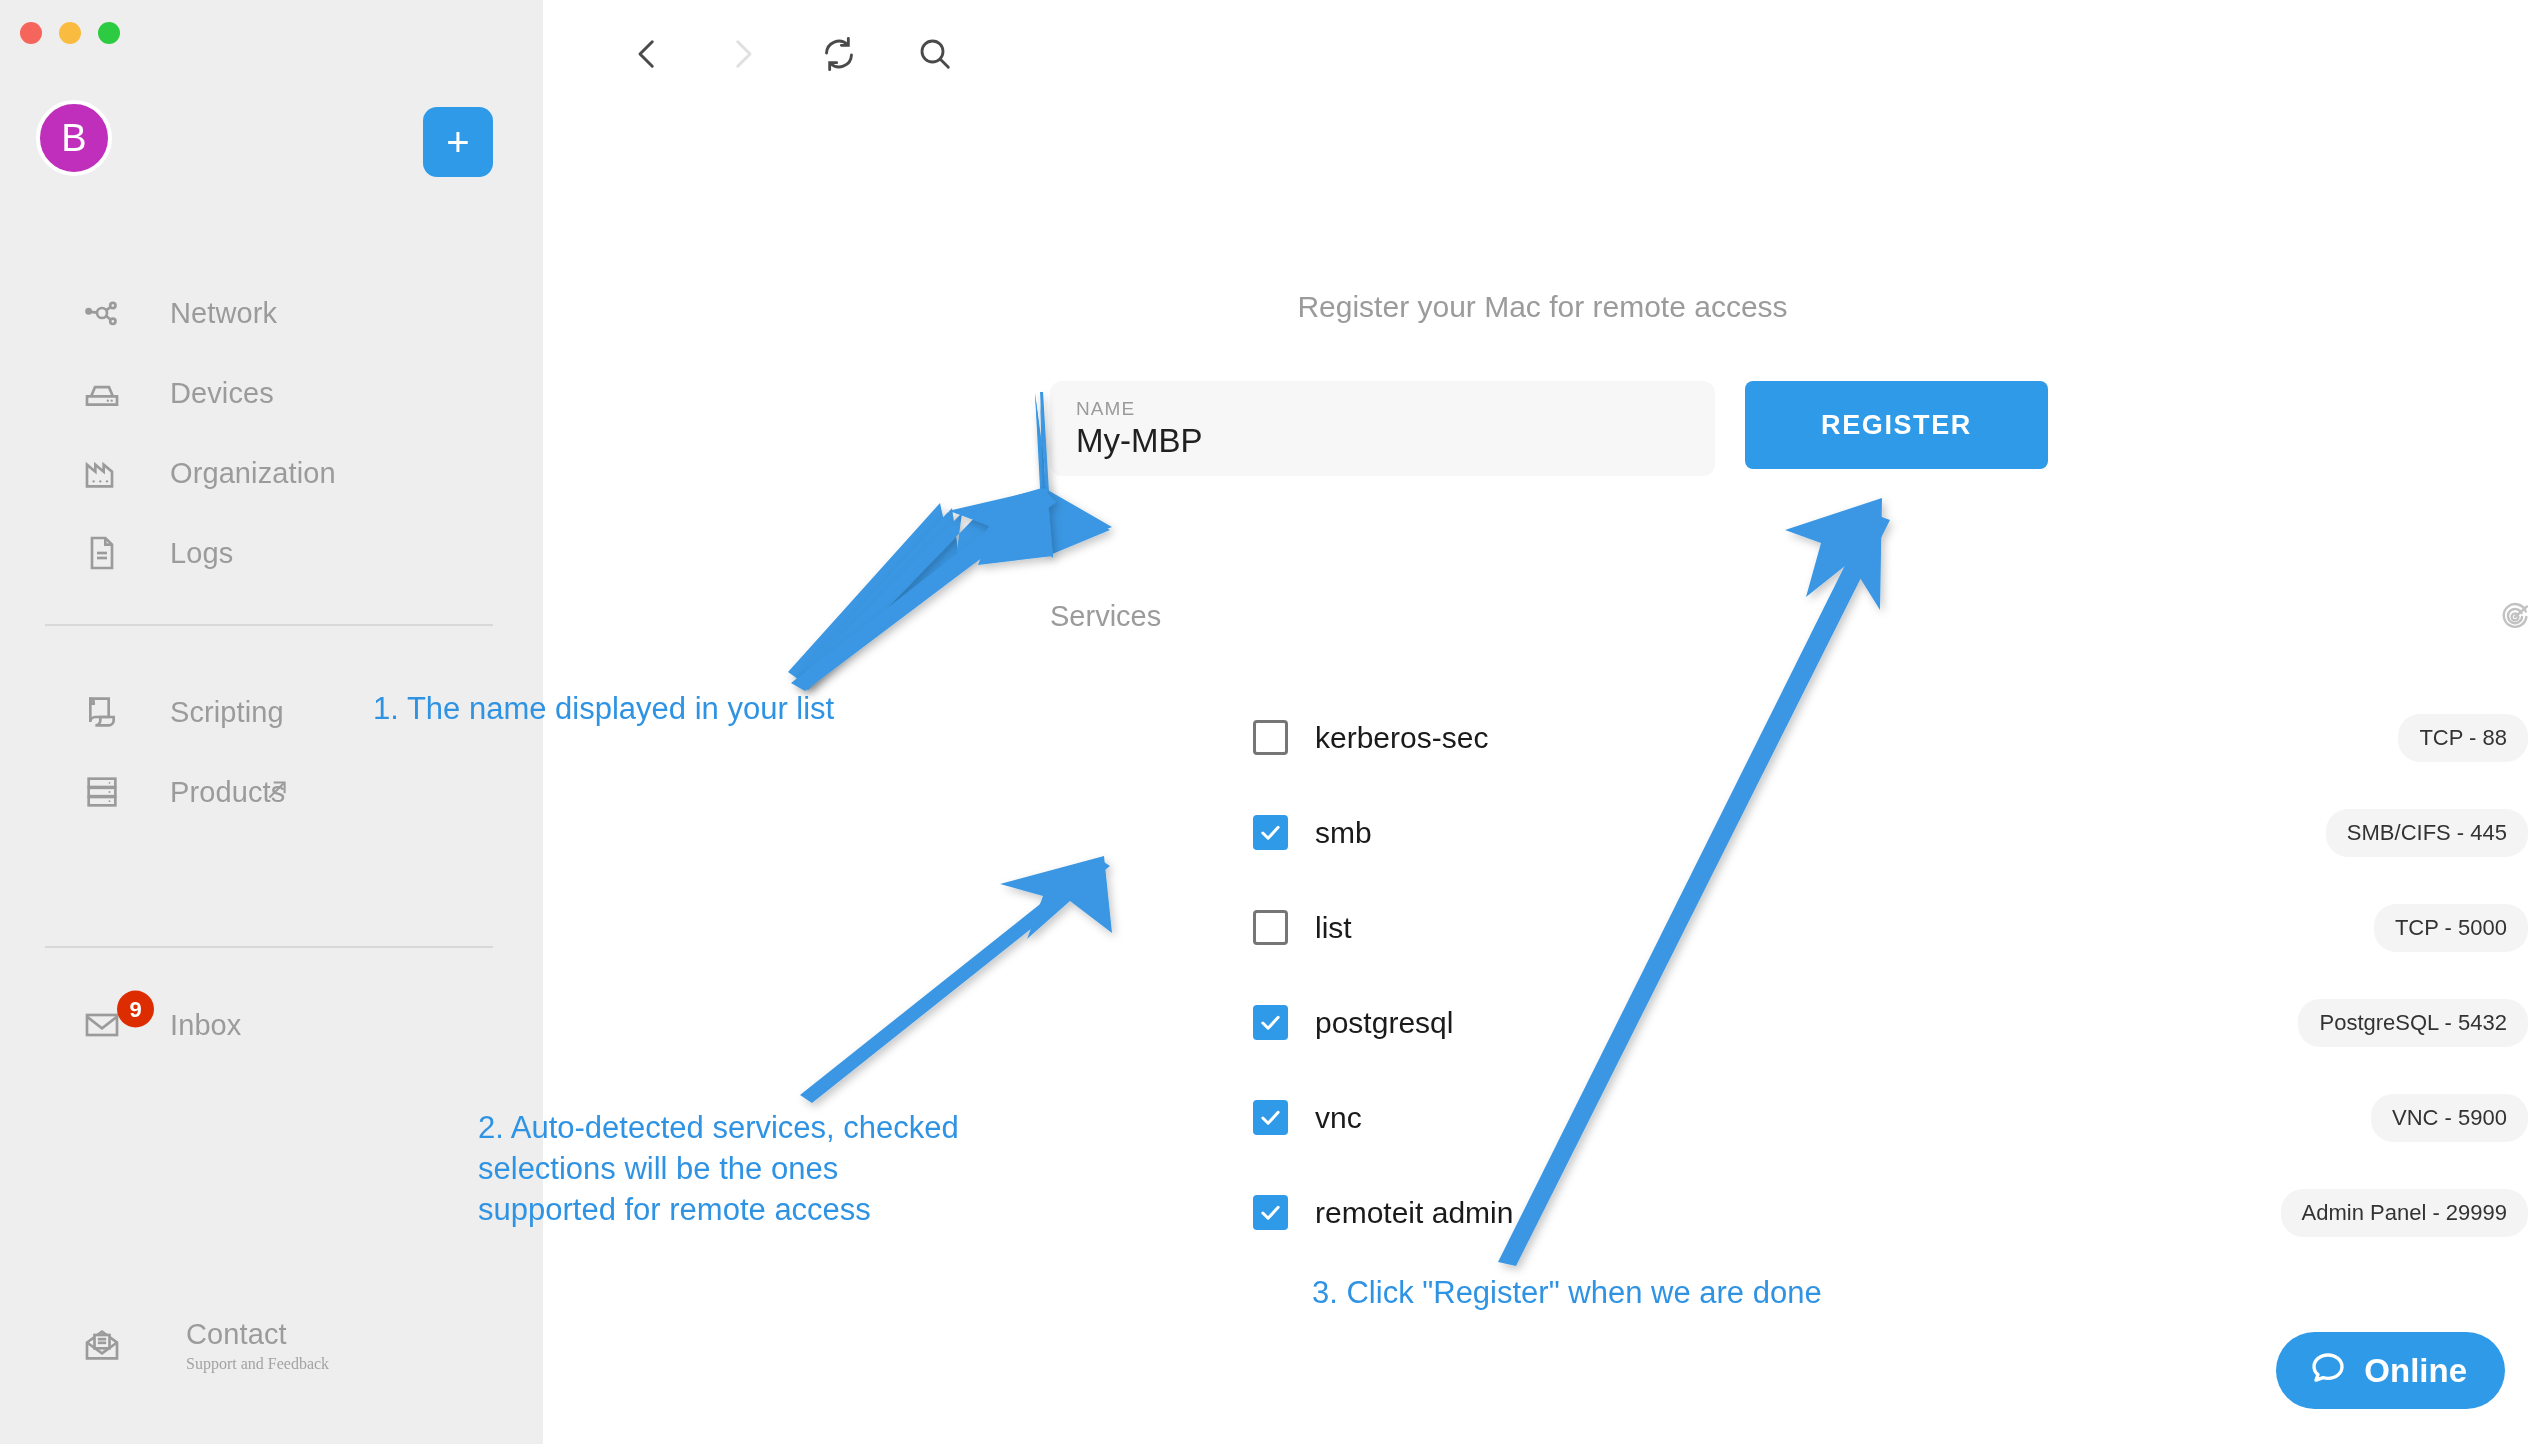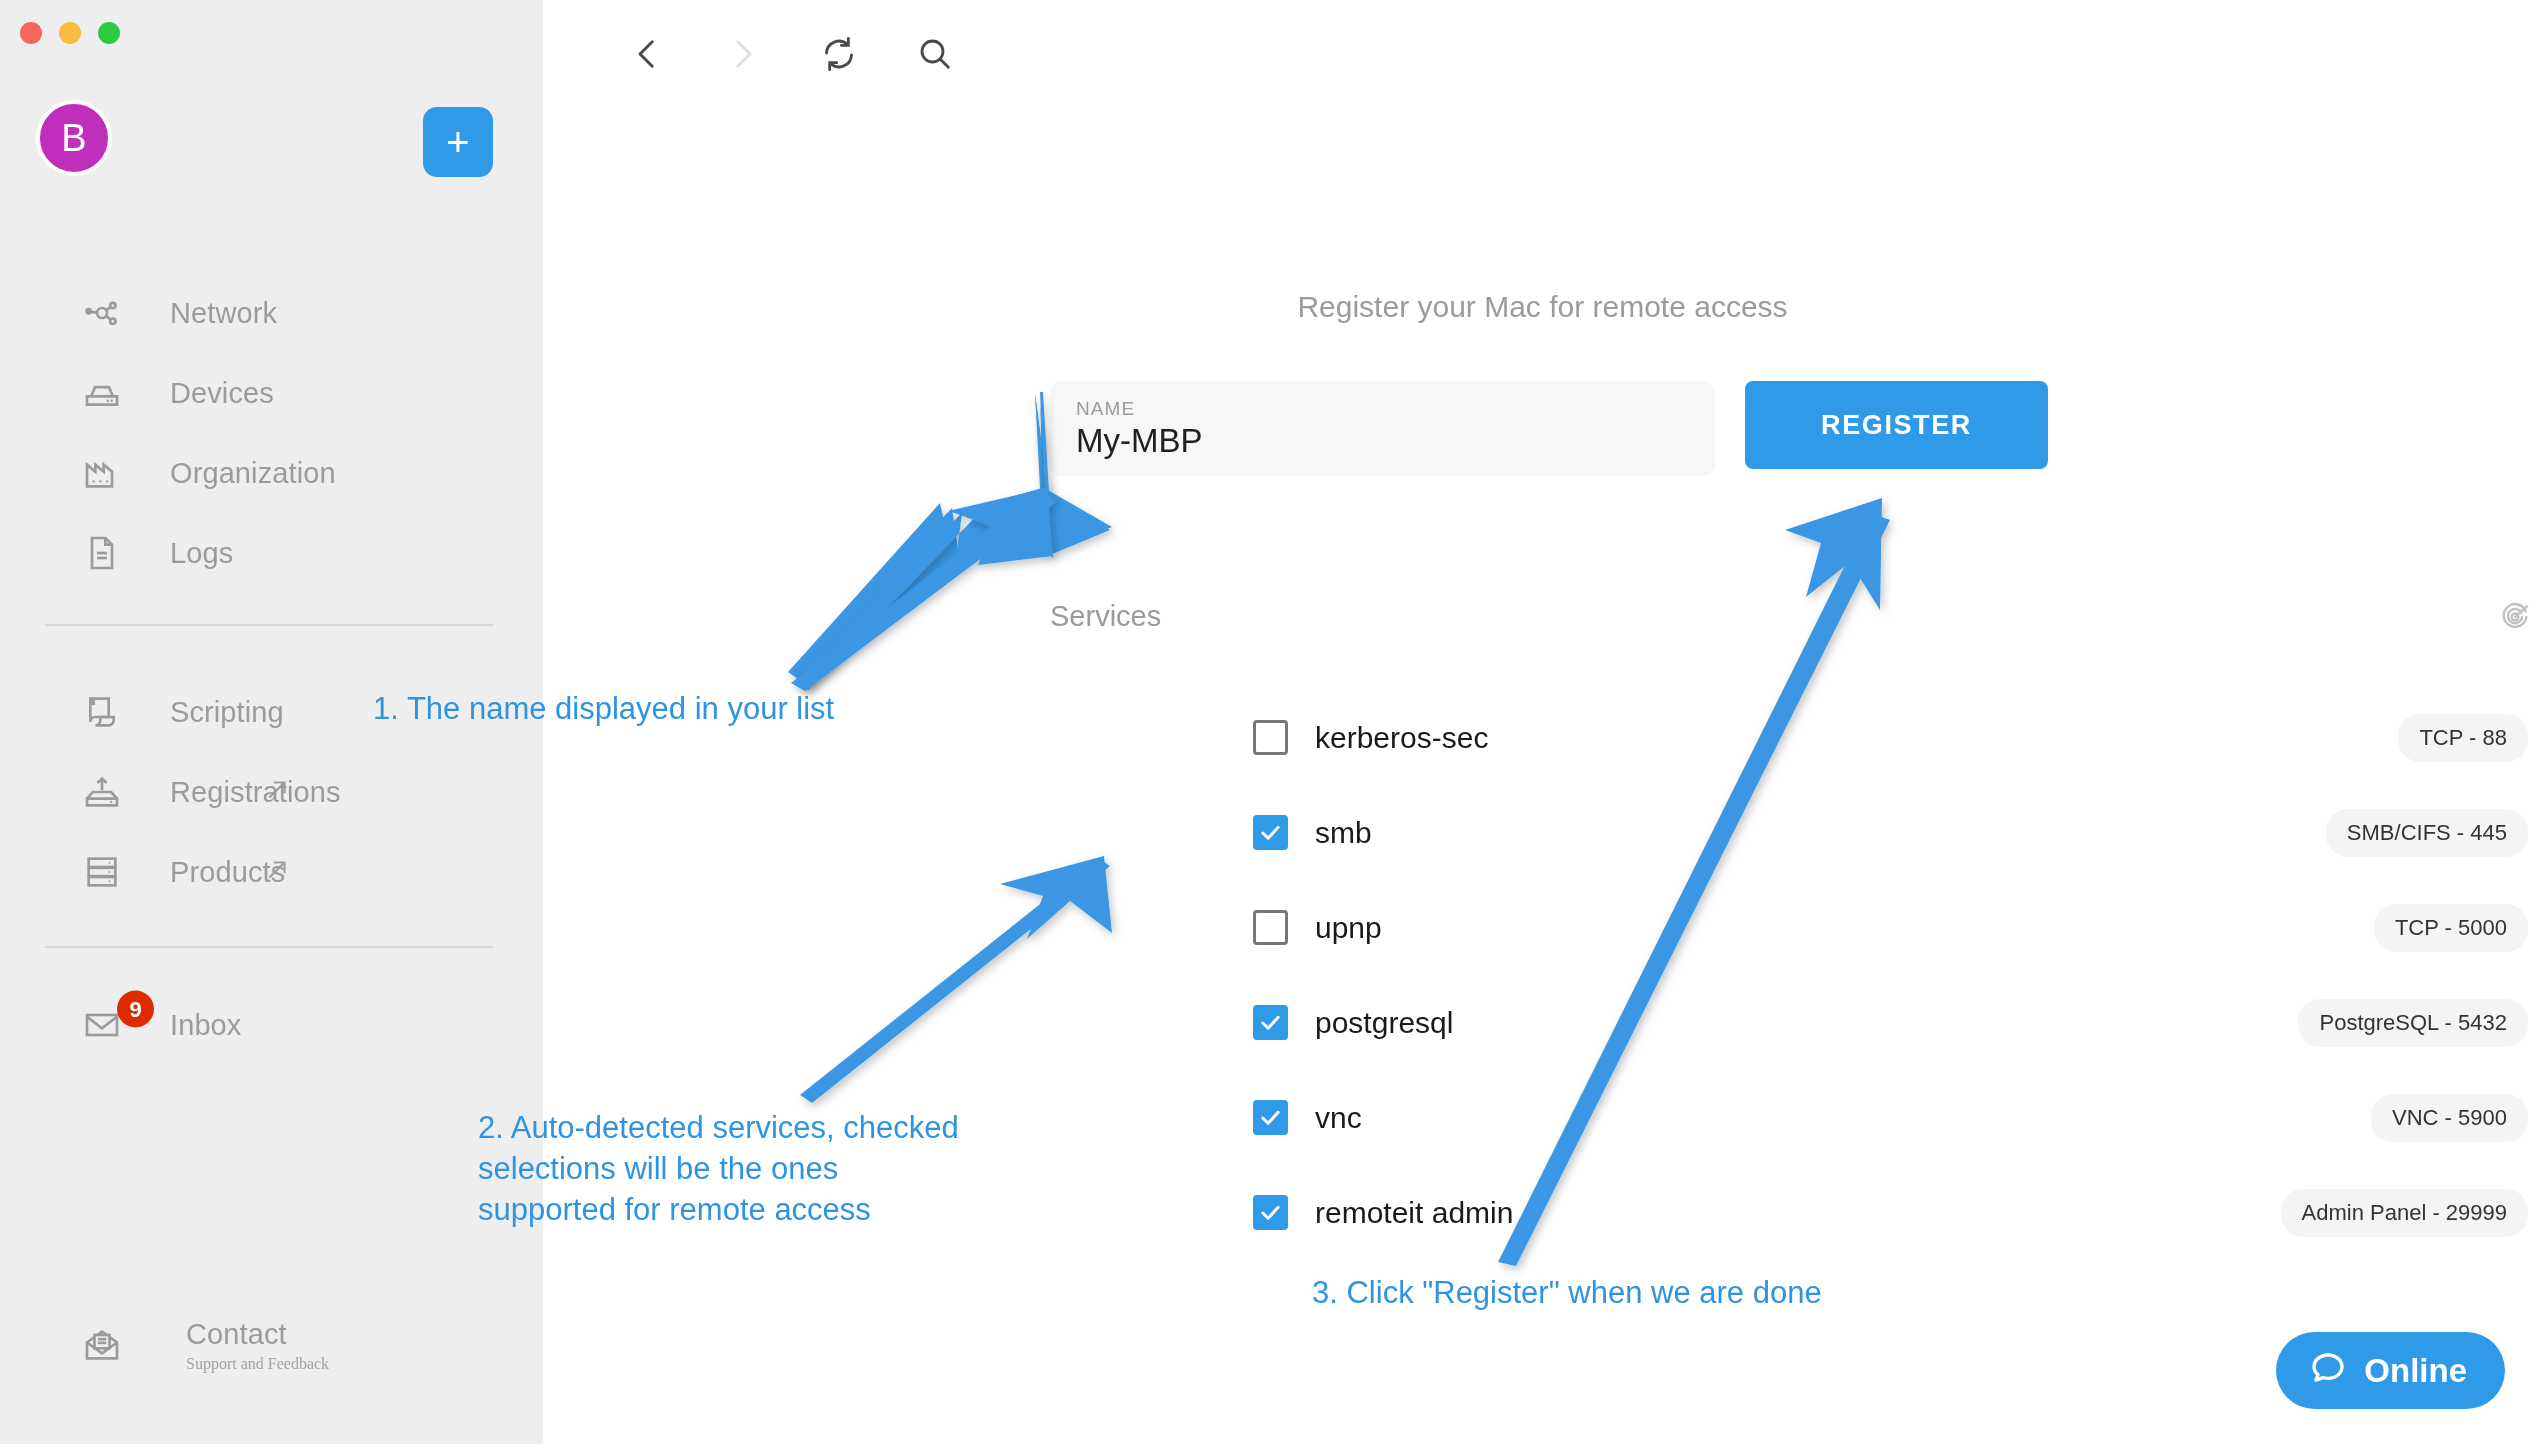--- a/index.html
+++ b/index.html
@@ -380,37 +380,20 @@
         <span class="nav-icon">
           <svg width="40" height="40" viewBox="0 0 24 24" fill="none" stroke="currentColor" stroke-width="1.6">
             <path d="M5 4h11v11H8c-1.7 0-3 1.3-3 3V4z"></path>
             <path d="M16 15h3v2a3 3 0 0 1-3 3H8a3 3 0 0 0 3-3v-2z"></path>
             <path d="M5 4a2 2 0 0 1 2 2v1H5z"></path>
           </svg>
         </span>
         <span class="nav-label">Scripting</span>
       </div>
 
-      <div class="nav-item">
-        <span class="nav-icon">
-          <svg width="40" height="40" viewBox="0 0 24 24" fill="none" stroke="currentColor" stroke-width="1.6">
-            <path d="M3 16h18v4H3z"></path>
-            <path d="M3 16l3.5-4h11L21 16"></path>
-            <path d="M12 4v7M9.2 6.6 12 4l2.8 2.6"></path>
-            <circle cx="17.5" cy="18" r="0.7" fill="currentColor" stroke="none"></circle>
-          </svg>
-        </span>
-        <span class="nav-label">Registrations</span>
-        <span class="nav-ext">
-          <svg width="26" height="26" viewBox="0 0 24 24" fill="none" stroke="currentColor" stroke-width="1.9">
-            <line x1="5" y1="19" x2="18" y2="6"></line>
-            <polyline points="9,5 19,5 19,15"></polyline>
-          </svg>
-        </span>
-      </div>
 
       <div class="nav-item">
         <span class="nav-icon">
           <svg width="40" height="40" viewBox="0 0 24 24" fill="none" stroke="currentColor" stroke-width="1.6">
             <rect x="4" y="4" width="16" height="5"></rect>
             <rect x="4" y="9.5" width="16" height="5"></rect>
             <rect x="4" y="15" width="16" height="5"></rect>
             <circle cx="16.5" cy="6.5" r="0.55" fill="currentColor" stroke="none"></circle>
             <circle cx="16.5" cy="12" r="0.55" fill="currentColor" stroke="none"></circle>
             <circle cx="16.5" cy="17.5" r="0.55" fill="currentColor" stroke="none"></circle>
@@ -532,21 +515,21 @@
           <svg width="23" height="23" viewBox="0 0 24 24" fill="none" stroke="#ffffff" stroke-width="3.1" stroke-linecap="round" stroke-linejoin="round">
             <polyline points="4,12.5 9.5,18 20,6.5"></polyline>
           </svg>
         </span>
         <span class="svc-name">smb</span>
         <span class="port-chip">SMB/CIFS - 445</span>
       </div>
 
       <div class="service-row">
         <span class="chk off"></span>
-        <span class="svc-name">upnp</span>
+        <span class="svc-name">list</span>
         <span class="port-chip">TCP - 5000</span>
       </div>
 
       <div class="service-row">
         <span class="chk on">
           <svg width="23" height="23" viewBox="0 0 24 24" fill="none" stroke="#ffffff" stroke-width="3.1" stroke-linecap="round" stroke-linejoin="round">
             <polyline points="4,12.5 9.5,18 20,6.5"></polyline>
           </svg>
         </span>
         <span class="svc-name">postgresql</span>

